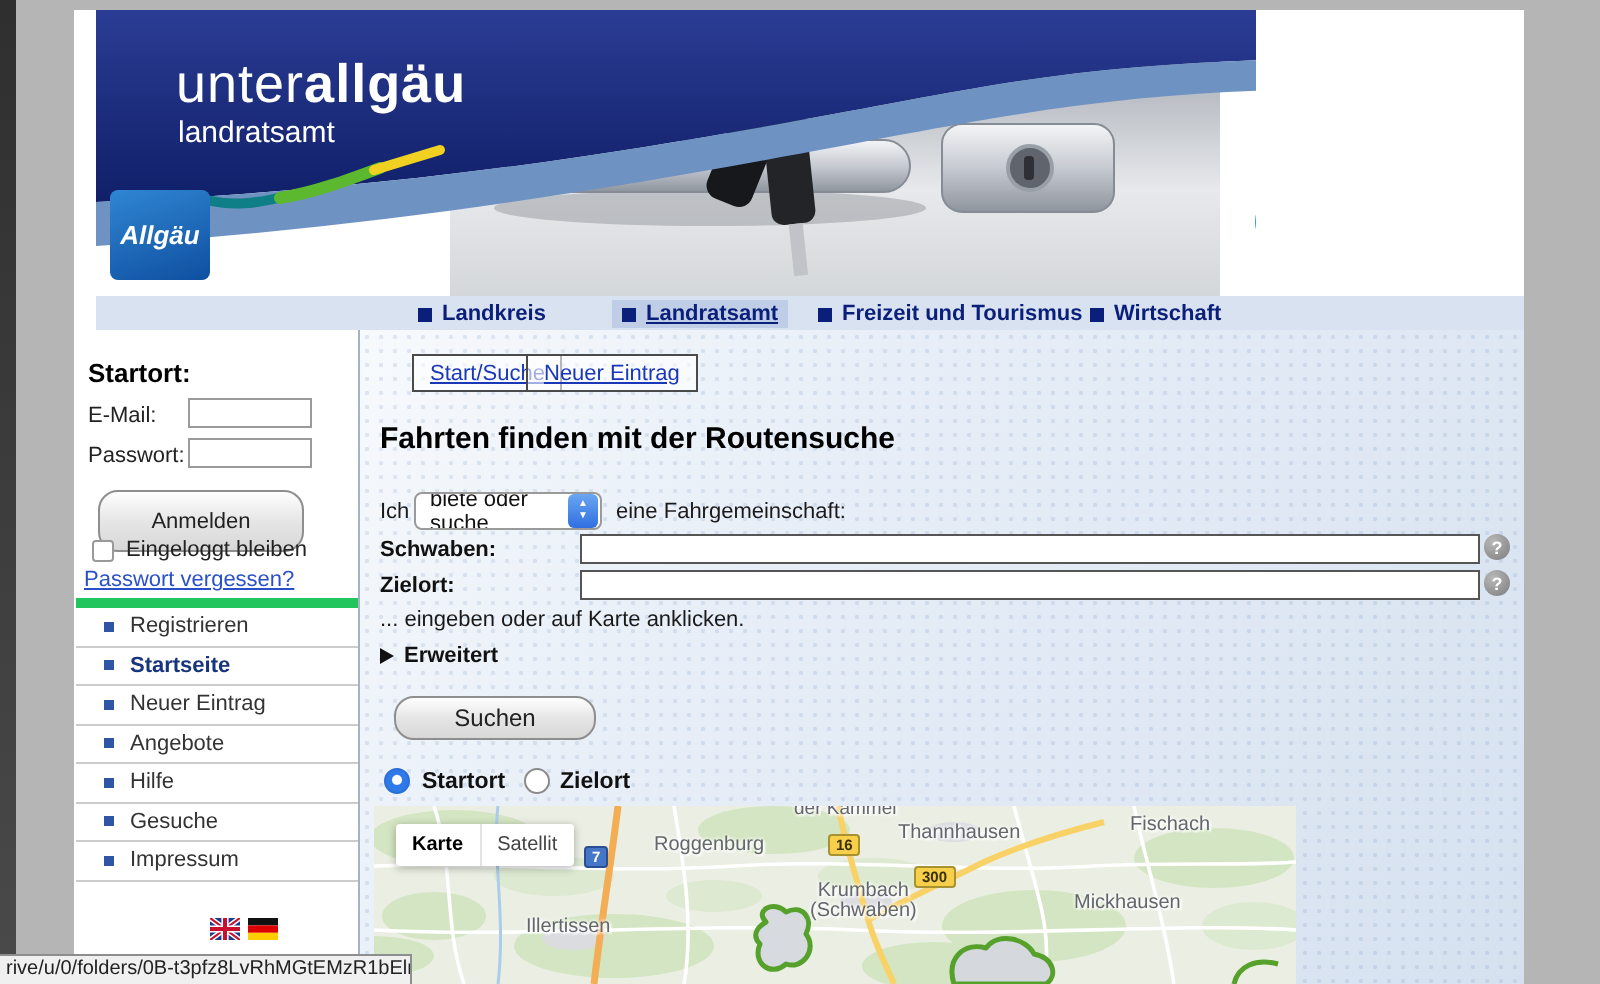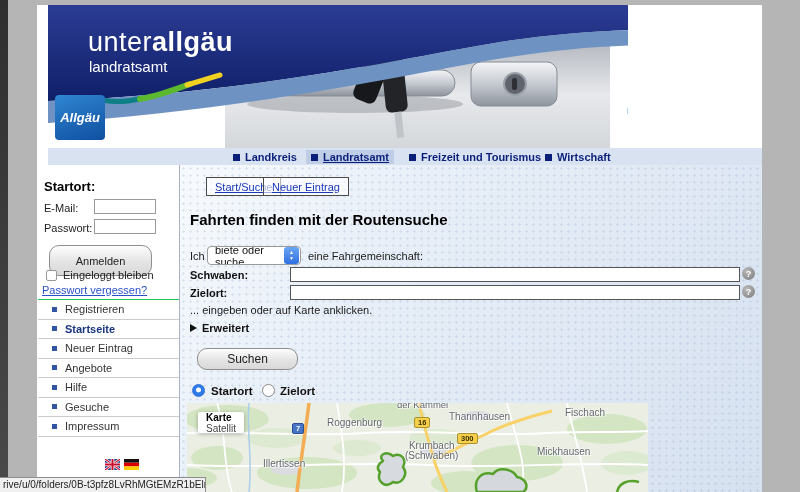--- a/index.html
+++ b/index.html
@@ -26,36 +26,36 @@
   .mifaz-name { position:absolute; left:54px; top:28px; font-size:21px; font-weight:bold; font-style:italic; color:#15803d; }
   .mifaz-tag { position:absolute; left:57px; top:49px; font-size:5.5px; font-style:italic; color:#8a8a8a; letter-spacing:.8px; }
 
   
   .navbar { position:absolute; left:11px; top:143px; width:714px; height:17px; background:#d9e2f1; }
   .nav-item { position:absolute; top:2px; height:14px; display:flex; align-items:center; gap:5px;
     font-size:11px; font-weight:bold; color:#0a1f7a; padding:0 5px; cursor:pointer; }
   .nav-item .sq { width:7px; height:7px; background:#0a1f7a; display:inline-block; }
   .nav-item.active { background:#bfcde6; }
   .nav-item.active .lbl { text-decoration:underline; }
-  .nav-0 { left:180px; } .nav-1 { left:258px; } .nav-2 { left:356px; } .nav-3 { left:492px; }
+  .nav-0 { left:156px; } .nav-1 { left:258px; } .nav-2 { left:356px; } .nav-3 { left:492px; }
 
   .content-divider { position:absolute; left:0; top:160px; width:725px; border-top:1px solid #9aa4b5; }
 
   
   .sidebar { position:absolute; left:0; top:160px; width:143px; height:327px; background:#fff; border-right:1px solid #a9b2c2; }
   .sb-title { position:absolute; left:7px; top:14px; font-size:13px; font-weight:bold; color:#000; }
   .sb-label { position:absolute; font-size:11px; color:#222; }
   .sb-input { position:absolute; width:62px; height:15px; border:1px solid #9a9a9a; background:#fff; font-size:10px; padding:0 2px; }
   .aqua-btn { position:absolute; border:1px solid #8e8e8e; border-radius:10px;
     background:linear-gradient(180deg,#fefefe,#e4e4e4 55%,#d8d8d8); font-size:11px; color:#222;
     display:flex; align-items:center; justify-content:center; cursor:pointer; }
   .sb-check { position:absolute; left:9px; top:105px; width:11px; height:11px; border:1px solid #999; border-radius:2px; background:#fff; cursor:pointer; }
   .sb-check-lbl { position:absolute; left:26px; top:104px; font-size:11px; color:#222; }
   .sb-forgot { position:absolute; left:5px; top:119px; font-size:11px; color:#2a50c8; text-decoration:underline; cursor:pointer; }
-  .sb-menu { position:absolute; left:1px; top:134px; width:141px; border-top:1px solid #22c55e; }
+  .sb-menu { position:absolute; left:1px; top:134px; width:141px; border-top:5px solid #22c55e; }
   .sb-menu-item { position:relative; height:19.5px; border-bottom:1px solid #ccc; display:flex; align-items:center; cursor:pointer; }
   .sb-menu-item .sq { width:5px; height:5px; background:#2f55a4; margin:0 8px 0 14px; }
   .sb-menu-item .lbl { font-size:11px; color:#333; }
   .sb-menu-item.active .lbl { font-weight:bold; color:#17357e; }
   .flags { position:absolute; left:68px; top:294px; display:flex; gap:4px; }
   .flags svg { display:block; cursor:pointer; }
 
   
   .main { position:absolute; left:143px; top:160px; width:582px; height:327px;
     background:
@@ -89,21 +89,21 @@
 
   
   .map { position:absolute; left:7px; top:238px; width:461px; height:89px; overflow:hidden; background:#ebeee2; cursor:crosshair; }
   .map svg { position:absolute; left:0; top:0; }
   .map-label { position:absolute; font-size:9.5px; color:#63676c; white-space:pre-line; text-align:center; line-height:10px;
     text-shadow:0 0 2px #fff,0 0 2px #fff,1px 1px 1px #fff; }
   .shield { position:absolute; font-size:7.5px; font-weight:bold; line-height:9px; padding:0 3px; border-radius:2px; }
   .shield.autobahn { background:#4576c8; border:1px solid #2a5093; color:#fff; }
   .shield.bundes { background:#f7cf4a; border:1px solid #a8922f; color:#3a3000; }
   .map-type { position:absolute; left:11px; top:9px; height:21px; display:flex; background:#fff; border-radius:2px;
-    box-shadow:0 1px 4px rgba(0,0,0,.3); overflow:hidden;flex-direction:column; }
+    box-shadow:0 1px 4px rgba(0,0,0,.3); overflow:hidden; }
   .map-type .mt { font-size:10px; padding:0 8px; display:flex; align-items:center; cursor:pointer; color:#444; }
   .map-type .mt.active { font-weight:bold; color:#000; }
   .map-type .sep { width:1px; background:#e3e3e3; }
 
   
   .status-tip { position:absolute; left:0; top:477px; width:206px; height:15px; background:#f0f0f0;
     border-top:1px solid #8e8e8e; border-right:1px solid #8e8e8e;
     font-size:10px; color:#222; line-height:14px; padding-left:3px; z-index:50; white-space:nowrap; overflow:hidden; }
 </style>
 </head>

